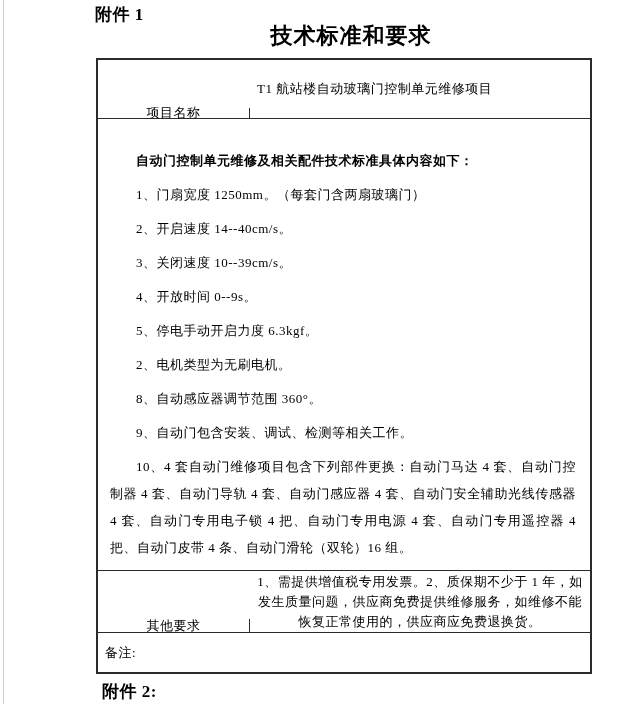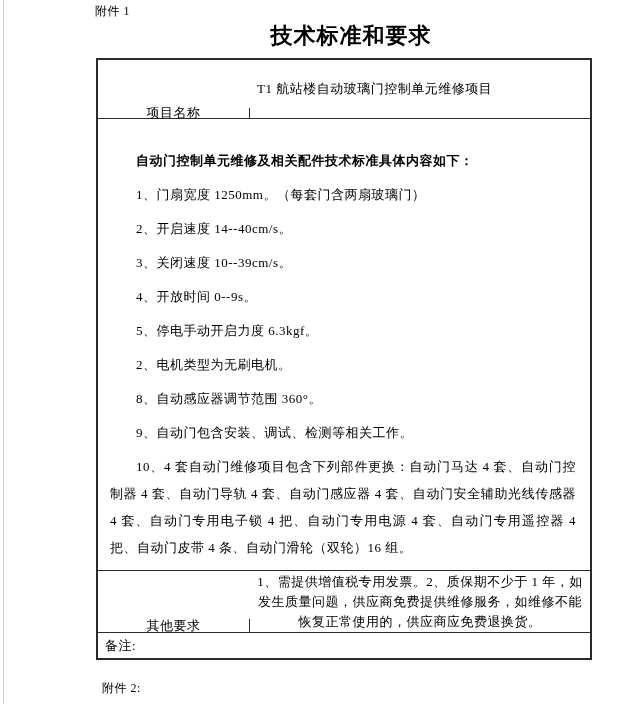--- a/index.html
+++ b/index.html
@@ -18,22 +18,22 @@
   .page-edge {
     position: absolute;
     left: 3px;
     top: 0;
     width: 1px;
     height: 704px;
     background: #c9d1d9;
   }
   .attach-heading {
     position: absolute;
-    font-size: 12px;
-    font-weight: normal;
+    font-size: 17px;
+    font-weight: bold;
     letter-spacing: 0.5px;
     white-space: nowrap;
   }
   .attach-1 { left: 95px; top: 3px; }
   .attach-2 { left: 102px; top: 680px; }
   .doc-title {
     position: absolute;
     left: 96px;
     top: 21px;
     width: 510px;
@@ -90,21 +90,21 @@
   .tech-heading { font-weight: bold; }
   .tech-item-long { text-align: justify; }
   .row-other { height: 62px; }
   .row-other .cell-value {
     display: flex;
     align-items: center;
     text-align: center;
     padding: 0 4px;
     line-height: 20px;
   }
-  .row-remarks { height: 26px; }
+  .row-remarks { height: 40px; }
   .row-remarks .cell-full {
     flex: 1;
     display: flex;
     align-items: center;
     padding-left: 7px;
   }
 </style>
 </head>
 <body>
 

